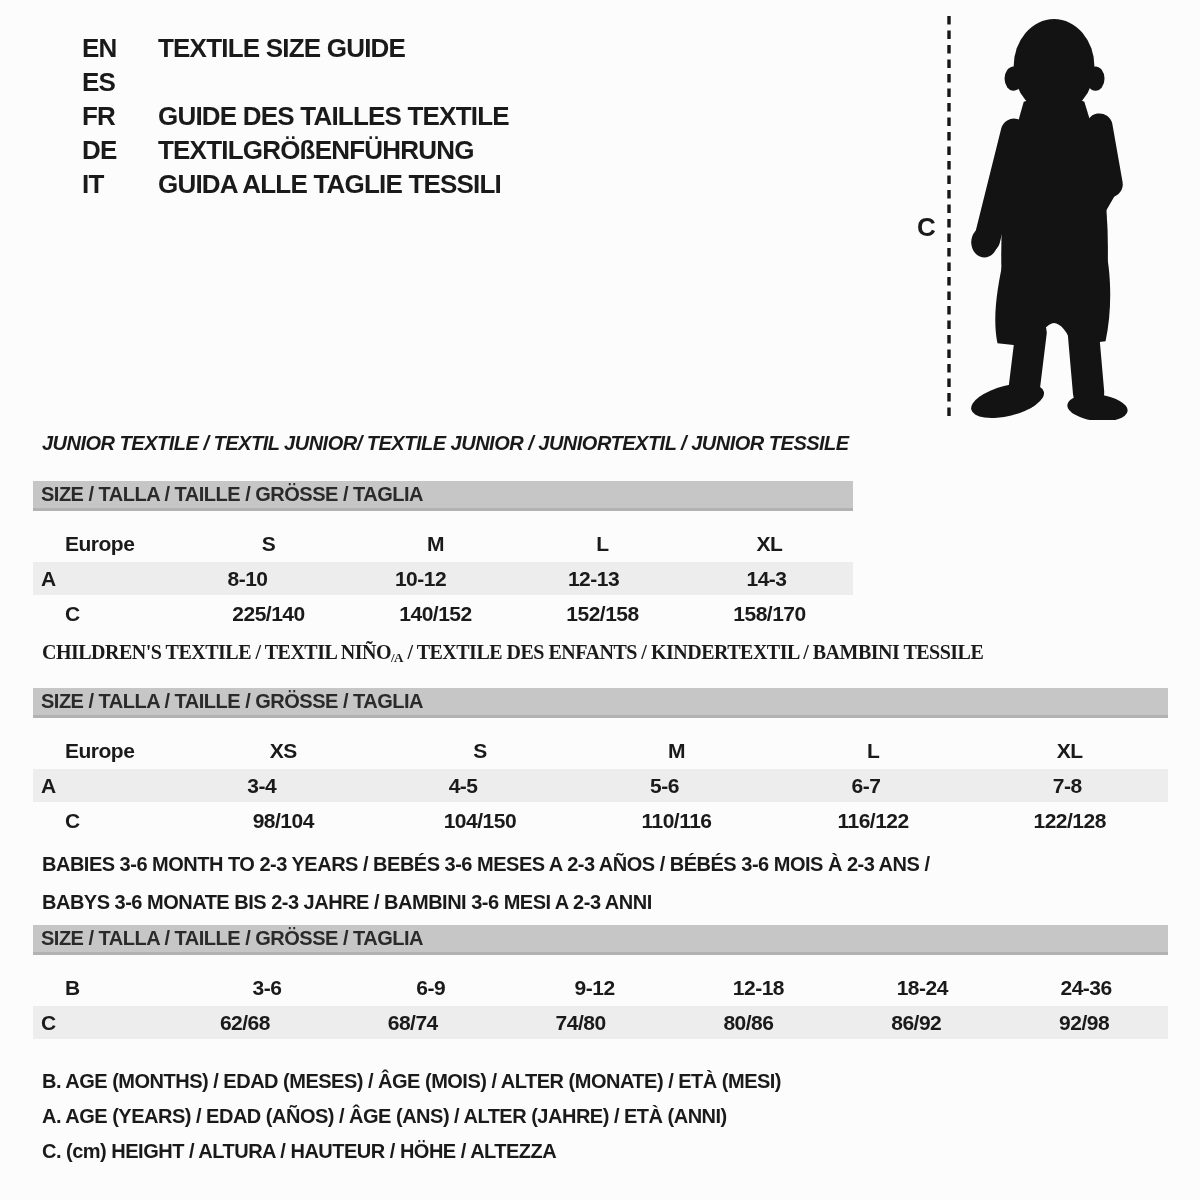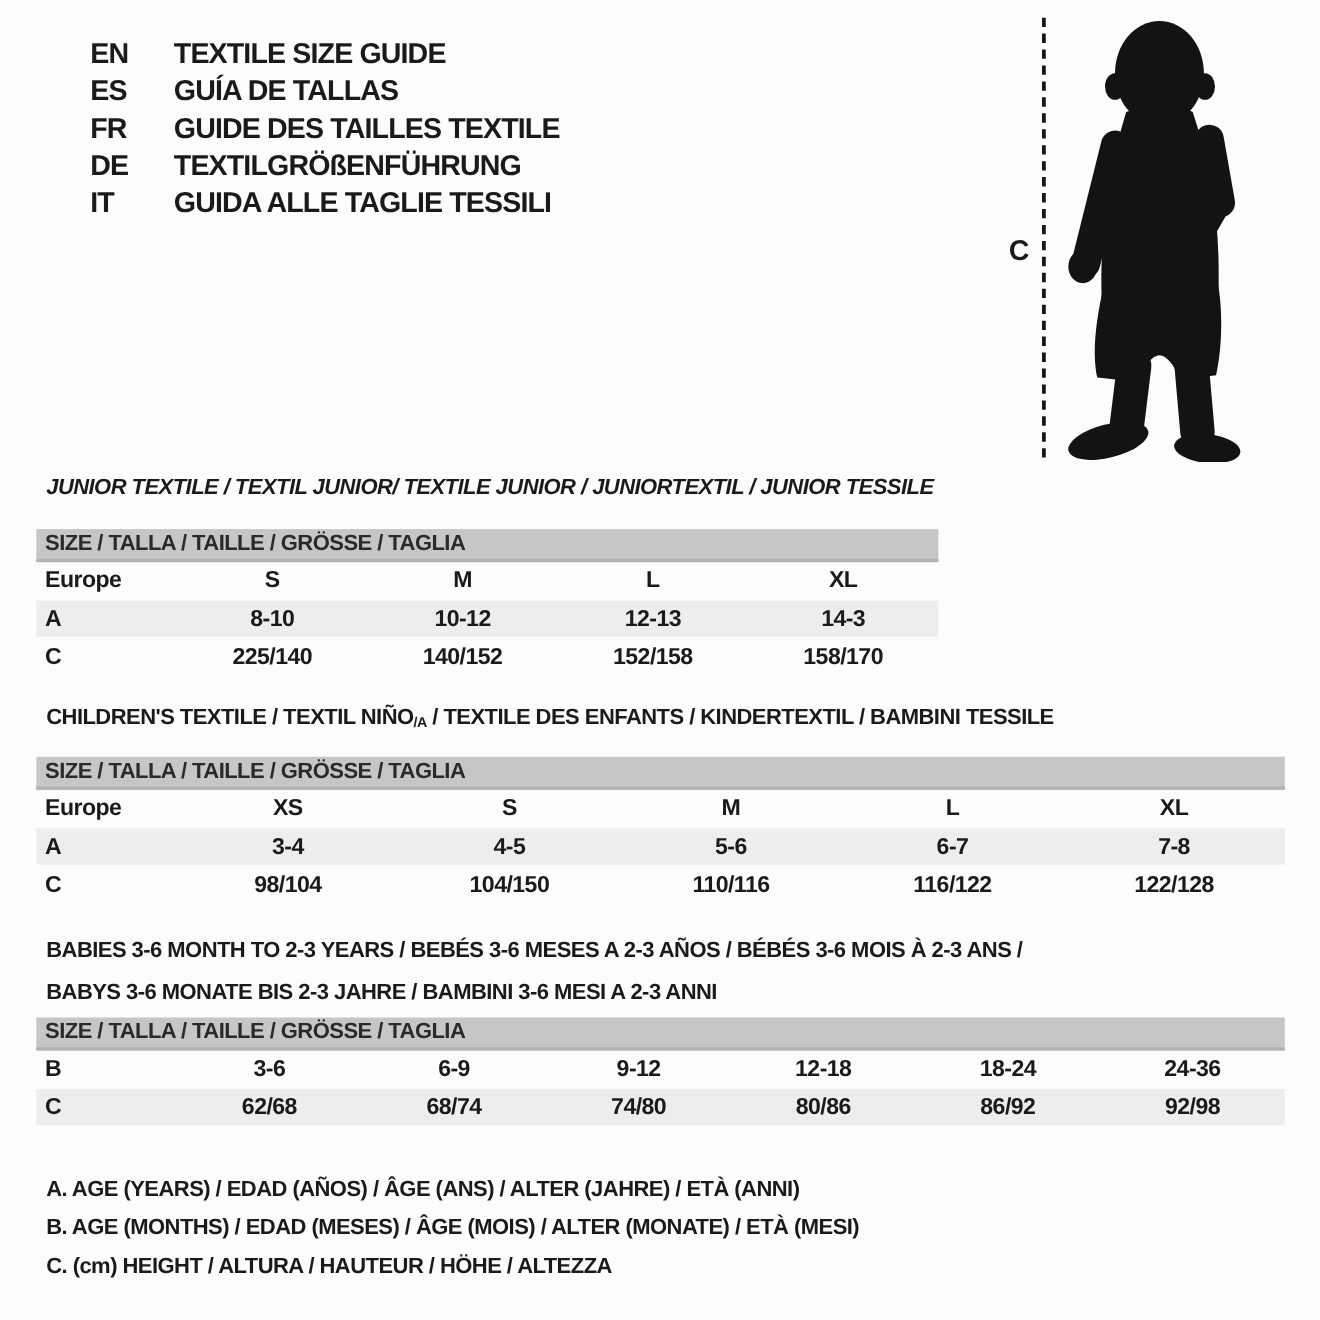--- a/index.html
+++ b/index.html
@@ -33,52 +33,51 @@
   .two-line{line-height:38px;}
 
   
   .tbl{left:33px;}
   .t1{width:820px;}
   .t2,.t3{width:1135px;}
   .size-bar{
     height:27px;background:#c6c6c6;border-bottom:3px solid #b2b2b2;
     display:flex;align-items:center;padding-left:8px;box-sizing:content-box;
     font-size:20px;font-weight:bold;letter-spacing:-0.5px;color:#2a2a2a;
-    margin-bottom:0;
+    margin-bottom:16px;
   }
   .trow{
     display:grid;height:33px;align-items:center;margin-bottom:2px;
     font-size:21px;font-weight:bold;letter-spacing:-0.5px;
   }
   .cols4{grid-template-columns:128px repeat(4,1fr);}
   .cols5{grid-template-columns:128px repeat(5,1fr);}
   .cols6{grid-template-columns:128px repeat(6,1fr);}
   .trow .lbl{padding-left:8px;text-align:left;}
   .trow .val{text-align:center;}
-  .plain{background:transparent;}
+  .plain{background:transparent;margin-left:24px;}
   .shaded{background:#ededed;}
 
   
   .legend{left:42px;top:1064px;}
   .legend-line{
     height:35px;line-height:35px;font-size:20px;font-weight:bold;
     letter-spacing:-0.5px;white-space:nowrap;
   }
 </style>
 </head>
 <body>
 
 <div class="abs hdr">
   <div class="hdr-row">
     <span class="hdr-code">EN</span>
     <span class="hdr-title">TEXTILE SIZE GUIDE</span>
   </div>
   <div class="hdr-row">
     <span class="hdr-code">ES</span>
-    <span class="hdr-title">GUÍA DE TALLAS</span>
   </div>
   <div class="hdr-row">
     <span class="hdr-code">FR</span>
     <span class="hdr-title">GUIDE DES TAILLES TEXTILE</span>
   </div>
   <div class="hdr-row">
     <span class="hdr-code">DE</span>
     <span class="hdr-title">TEXTILGRÖßENFÜHRUNG</span>
   </div>
   <div class="hdr-row">
@@ -136,21 +135,21 @@
   </div>
   <div class="trow cols4 plain">
     <span class="lbl">C</span>
     <span class="val">225/140</span>
     <span class="val">140/152</span>
     <span class="val">152/158</span>
     <span class="val">158/170</span>
   </div>
 </div>
 
-<div class="abs sec-title" style="left:42px;top:641px;">
+<div class="abs sec-title" style="left:42px;top:641px;font-family:Liberation Serif, serif;">
   <span>CHILDREN'S TEXTILE / TEXTIL NIÑO</span><span class="sub-a">/A</span><span> / TEXTILE DES ENFANTS / KINDERTEXTIL / BAMBINI TESSILE</span>
 </div>
 
 <div class="abs tbl t2" style="top:688px;">
   <div class="size-bar">SIZE / TALLA / TAILLE / GRÖSSE / TAGLIA</div>
   <div class="trow cols5 plain">
     <span class="lbl">Europe</span>
     <span class="val">XS</span>
     <span class="val">S</span>
     <span class="val">M</span>
@@ -196,16 +195,16 @@
     <span class="val">62/68</span>
     <span class="val">68/74</span>
     <span class="val">74/80</span>
     <span class="val">80/86</span>
     <span class="val">86/92</span>
     <span class="val">92/98</span>
   </div>
 </div>
 
 <div class="abs legend">
+  <div class="legend-line">B. AGE (MONTHS) / EDAD (MESES) / ÂGE (MOIS) / ALTER (MONATE) / ETÀ (MESI)</div>
   <div class="legend-line">A. AGE (YEARS) / EDAD (AÑOS) / ÂGE (ANS) / ALTER (JAHRE) / ETÀ (ANNI)</div>
-  <div class="legend-line">B. AGE (MONTHS) / EDAD (MESES) / ÂGE (MOIS) / ALTER (MONATE) / ETÀ (MESI)</div>
   <div class="legend-line">C. (cm) HEIGHT / ALTURA / HAUTEUR / HÖHE / ALTEZZA</div>
 </div>
 
 </body></html>

